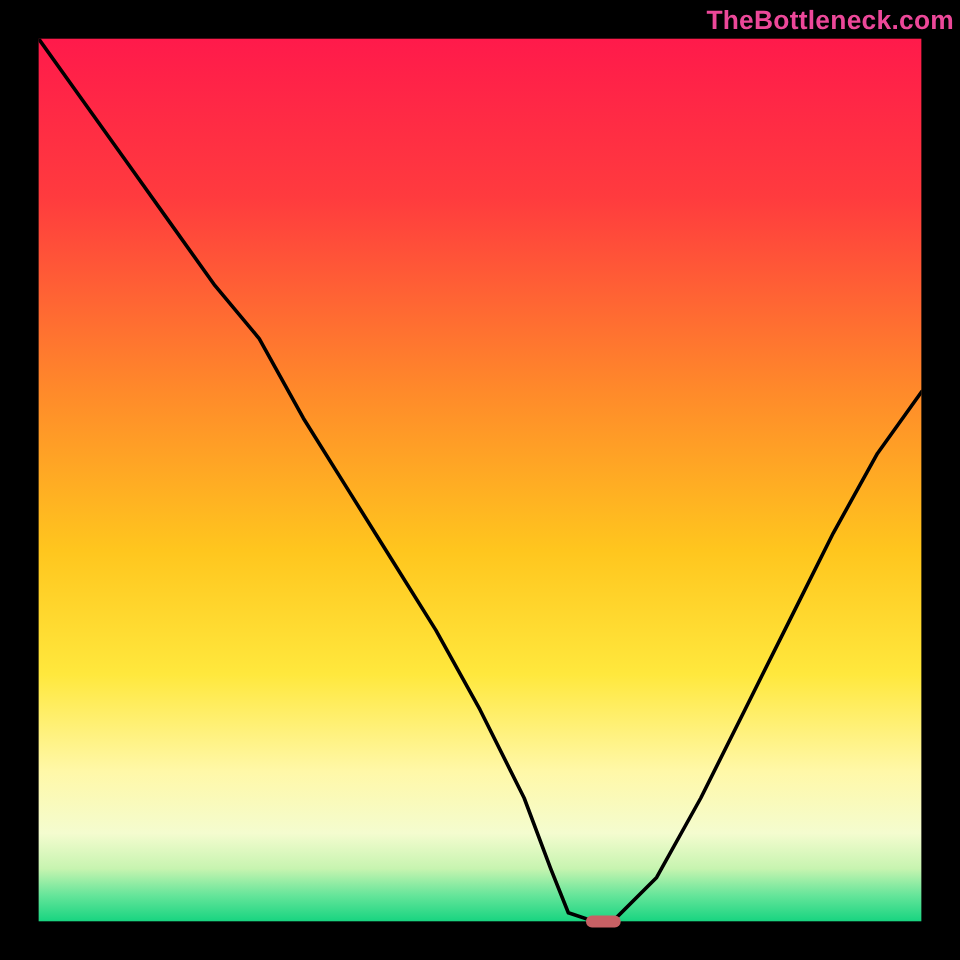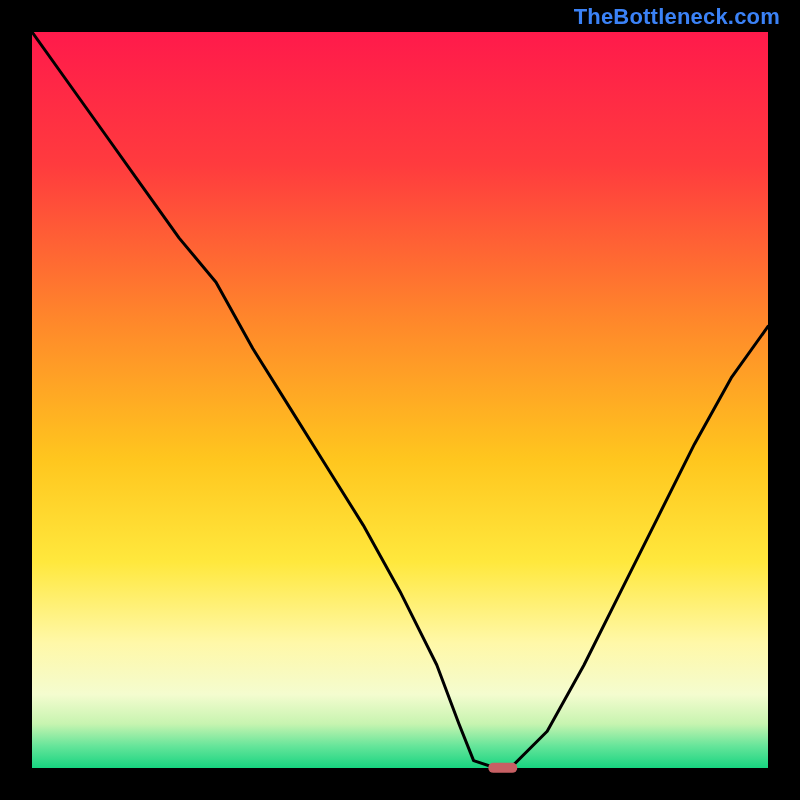--- a/index.html
+++ b/index.html
@@ -34,23 +34,23 @@
     inset: 0;
   }
   .marker {
     position: absolute;
     transform: translate(-50%, -50%);
     border-radius: 10px;
   }
   .watermark {
     position: absolute;
     top: 6px;
-    right: 20px;
+    right: 5px;
     font: 600 22px/1 -apple-system, Helvetica, Arial, sans-serif;
-    color: #3b82f6;
+    color: #ec4899;
     letter-spacing: 0.2px;
     user-select: none;
   }
 </style>
 </head>
 <body>
 
 <div class="frame">
   <div class="plot">
     <svg class="gradient" viewBox="0 0 736 736" preserveAspectRatio="none">

